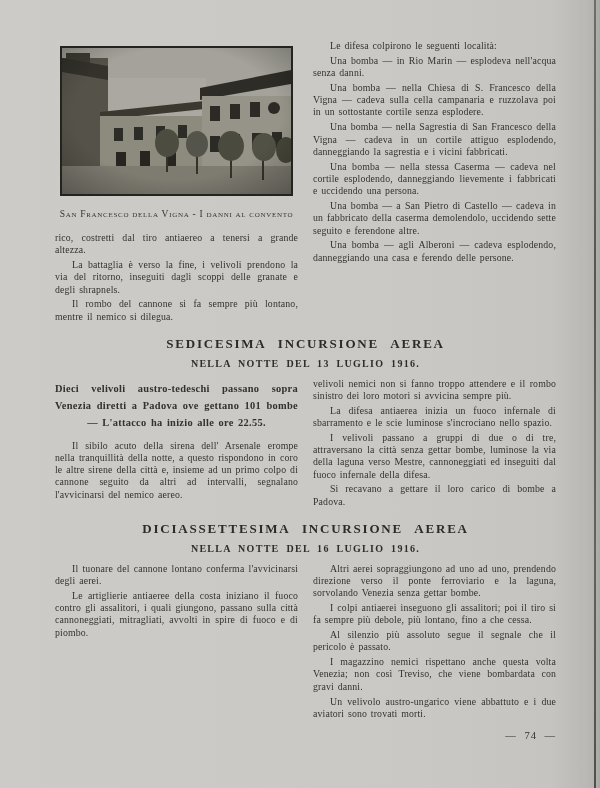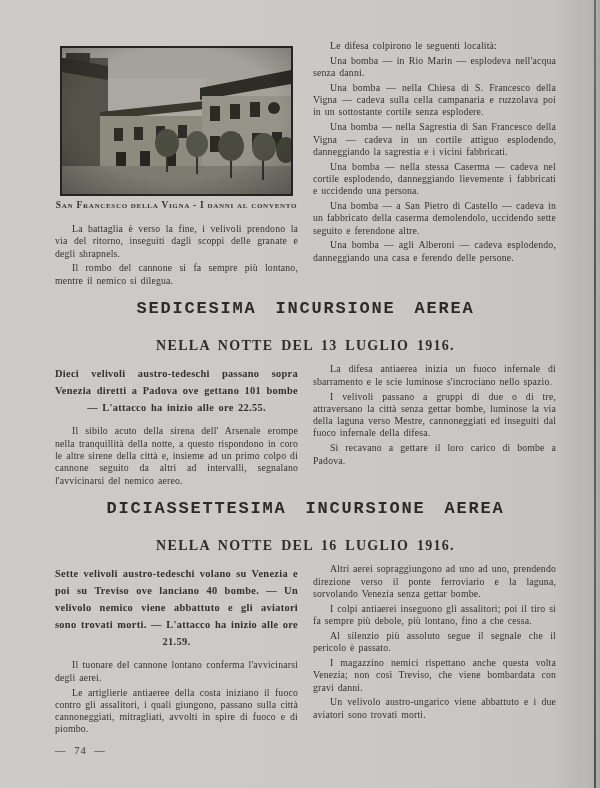--- a/index.html
+++ b/index.html
@@ -11,31 +11,31 @@
   }
   .content{position:absolute;left:0;top:0;right:0;padding:40px 44px 0 55px;}
   .row{display:flex;gap:15px;}
   .col{flex:1 1 0;min-width:0;}
   .par{margin:0 0 2.5px;font-size:9.8px;line-height:12.3px;text-align:justify;
        letter-spacing:.15px;word-spacing:1.2px;}
   .ind{text-indent:17px;}
   .photo-frame{width:229px;height:146px;margin:6px auto 0;border:2px solid #232420;
        background:#8d8a80;box-sizing:content-box;}
   .photo-frame svg{display:block;width:100%;height:100%;}
-  .photo-caption{margin:4px 0 13px;text-align:center;font-variant:small-caps;
-       font-weight:bold;font-size:9.5px;letter-spacing:.7px;color:#38362f;}
+  .photo-caption{margin:13px 0 13px;text-align:center;font-variant:small-caps;
+       font-weight:normal;font-size:9.5px;letter-spacing:.7px;color:#38362f;}
   .section-head{text-align:center;margin:10px 0 9px;}
-  .section-title{font-weight:bold;font-size:17px;letter-spacing:1.8px;word-spacing:7px;
-       color:#2d2b26;margin:0;font-family:Liberation Mono, monospace;}
-  .section-subtitle{font-weight:bold;font-size:14px;letter-spacing:1.3px;word-spacing:3px;
-       color:#2f2d28;margin:20px 0 0;}
+  .section-title{font-weight:bold;font-size:13px;letter-spacing:1.8px;word-spacing:7px;
+       color:#2d2b26;margin:0;}
+  .section-subtitle{font-weight:bold;font-size:10px;letter-spacing:1.3px;word-spacing:3px;
+       color:#2f2d28;margin:6px 0 0;}
   .lead{font-weight:bold;font-size:10.4px;line-height:17px;
        text-align:justify;text-align-last:center;letter-spacing:.3px;word-spacing:1.5px;
        margin:2px 0 9px;color:#33312c;}
-  .footer{margin-top:7px;text-align:left;font-size:10.5px;letter-spacing:1px;
+  .footer{margin-top:7px;text-align:right;font-size:10.5px;letter-spacing:1px;
        word-spacing:4px;color:#34322d;}
   .edge-shade{position:absolute;top:0;bottom:0;right:0;width:16px;pointer-events:none;
        background:linear-gradient(90deg,rgba(0,0,0,0) 0%,rgba(0,0,0,.05) 55%,rgba(0,0,0,.13) 100%);}
   .edge-line{position:absolute;top:0;bottom:0;right:4px;width:2px;
        background:linear-gradient(180deg,#6e6d68 0%,#56554f 35%,#63625c 70%,#504f4a 100%);}
 </style>
 </head>
 <body>
 
 <div class="page">
@@ -87,20 +87,21 @@
             <ellipse cx="135" cy="96" rx="11" ry="13" fill="#55544a"></ellipse>
             <rect x="168" y="104" width="2" height="26" fill="#33322b"></rect>
             <ellipse cx="169" cy="98" rx="13" ry="15" fill="#4a4a3e"></ellipse>
             <rect x="200" y="104" width="2" height="28" fill="#33322b"></rect>
             <ellipse cx="202" cy="99" rx="12" ry="14" fill="#525146"></ellipse>
             <ellipse cx="224" cy="102" rx="10" ry="13" fill="#464539"></ellipse>
             <rect width="229" height="146" fill="url(#vig)"></rect>
           </svg>
         </div>
         <div class="photo-caption">San Francesco della Vigna - I danni al convento</div>
+        <p class="par">rico, costretti dal tiro antiaereo a tenersi a grande altezza.</p>
         <p class="par ind">La battaglia è verso la fine, i velivoli prendono la via del ritorno, inseguiti dagli scoppi delle granate e degli shrapnels.</p>
         <p class="par ind">Il rombo del cannone si fa sempre più lontano, mentre il nemico si dilegua.</p>
       </div>
       <div class="col">
         <p class="par ind">Le difesa colpirono le seguenti località:</p>
         <p class="par ind">Una bomba — in Rio Marin — esplodeva nell'acqua senza danni.</p>
         <p class="par ind">Una bomba — nella Chiesa di S. Francesco della Vigna — cadeva sulla cella campanaria e ruzzolava poi in un sottostante cortile senza esplodere.</p>
         <p class="par ind">Una bomba — nella Sagrestia di San Francesco della Vigna — cadeva in un cortile attiguo esplodendo, danneggiando la sagrestia e i vicini fabbricati.</p>
         <p class="par ind">Una bomba — nella stessa Caserma — cadeva nel cortile esplodendo, danneggiando lievemente i fabbricati e uccidendo una persona.</p>
         <p class="par ind">Una bomba — a San Pietro di Castello — cadeva in un fabbricato della caserma demolendolo, uccidendo sette seguito e ferendone altre.</p>
@@ -111,33 +112,33 @@
     <div class="section-head">
       <h2 class="section-title">SEDICESIMA INCURSIONE AEREA</h2>
       <h3 class="section-subtitle">NELLA NOTTE DEL 13 LUGLIO 1916.</h3>
     </div>
     <div class="row">
       <div class="col">
         <p class="lead">Dieci velivoli austro-tedeschi passano sopra Venezia diretti a Padova ove gettano 101 bombe — L'attacco ha inizio alle ore 22.55.</p>
         <p class="par ind">Il sibilo acuto della sirena dell' Arsenale erompe nella tranquillità della notte, a questo rispondono in coro le altre sirene della città e, insieme ad un primo colpo di cannone seguito da altri ad intervalli, segnalano l'avvicinarsi del nemico aereo.</p>
       </div>
       <div class="col">
+        <p class="par">velivoli nemici non si fanno troppo attendere e il rombo sinistro dei loro motori si avvicina sempre più.</p>
         <p class="par ind">La difesa antiaerea inizia un fuoco infernale di sbarramento e le scie luminose s'incrociano nello spazio.</p>
         <p class="par ind">I velivoli passano a gruppi di due o di tre, attraversano la città senza gettar bombe, luminose la via della laguna verso Mestre, cannoneggiati ed inseguiti dal fuoco infernale della difesa.</p>
         <p class="par ind">Si recavano a gettare il loro carico di bombe a Padova.</p>
       </div>
     </div>
 
     <div class="section-head">
       <h2 class="section-title">DICIASSETTESIMA INCURSIONE AEREA</h2>
       <h3 class="section-subtitle">NELLA NOTTE DEL 16 LUGLIO 1916.</h3>
     </div>
     <div class="row">
       <div class="col">
-        <p class="lead">Sette velivoli austro-tedeschi volano su Venezia e poi su Treviso ove lanciano 40 bombe. — Un velivolo nemico viene abbattuto e gli aviatori sono trovati morti. — L'attacco ha inizio alle ore 21.59.</p>
         <p class="par ind">Il tuonare del cannone lontano conferma l'avvicinarsi degli aerei.</p>
         <p class="par ind">Le artiglierie antiaeree della costa iniziano il fuoco contro gli assalitori, i quali giungono, passano sulla città cannoneggiati, mitragliati, avvolti in spire di fuoco e di piombo.</p>
       </div>
       <div class="col">
         <p class="par ind">Altri aerei sopraggiungono ad uno ad uno, prendendo direzione verso il ponte ferroviario e la laguna, sorvolando Venezia senza gettar bombe.</p>
         <p class="par ind">I colpi antiaerei inseguono gli assalitori; poi il tiro si fa sempre più debole, più lontano, fino a che cessa.</p>
         <p class="par ind">Al silenzio più assoluto segue il segnale che il pericolo è passato.</p>
         <p class="par ind">I magazzino nemici rispettano anche questa volta Venezia; non così Treviso, che viene bombardata con gravi danni.</p>
         <p class="par ind">Un velivolo austro-ungarico viene abbattuto e i due aviatori sono trovati morti.</p>
       </div>

